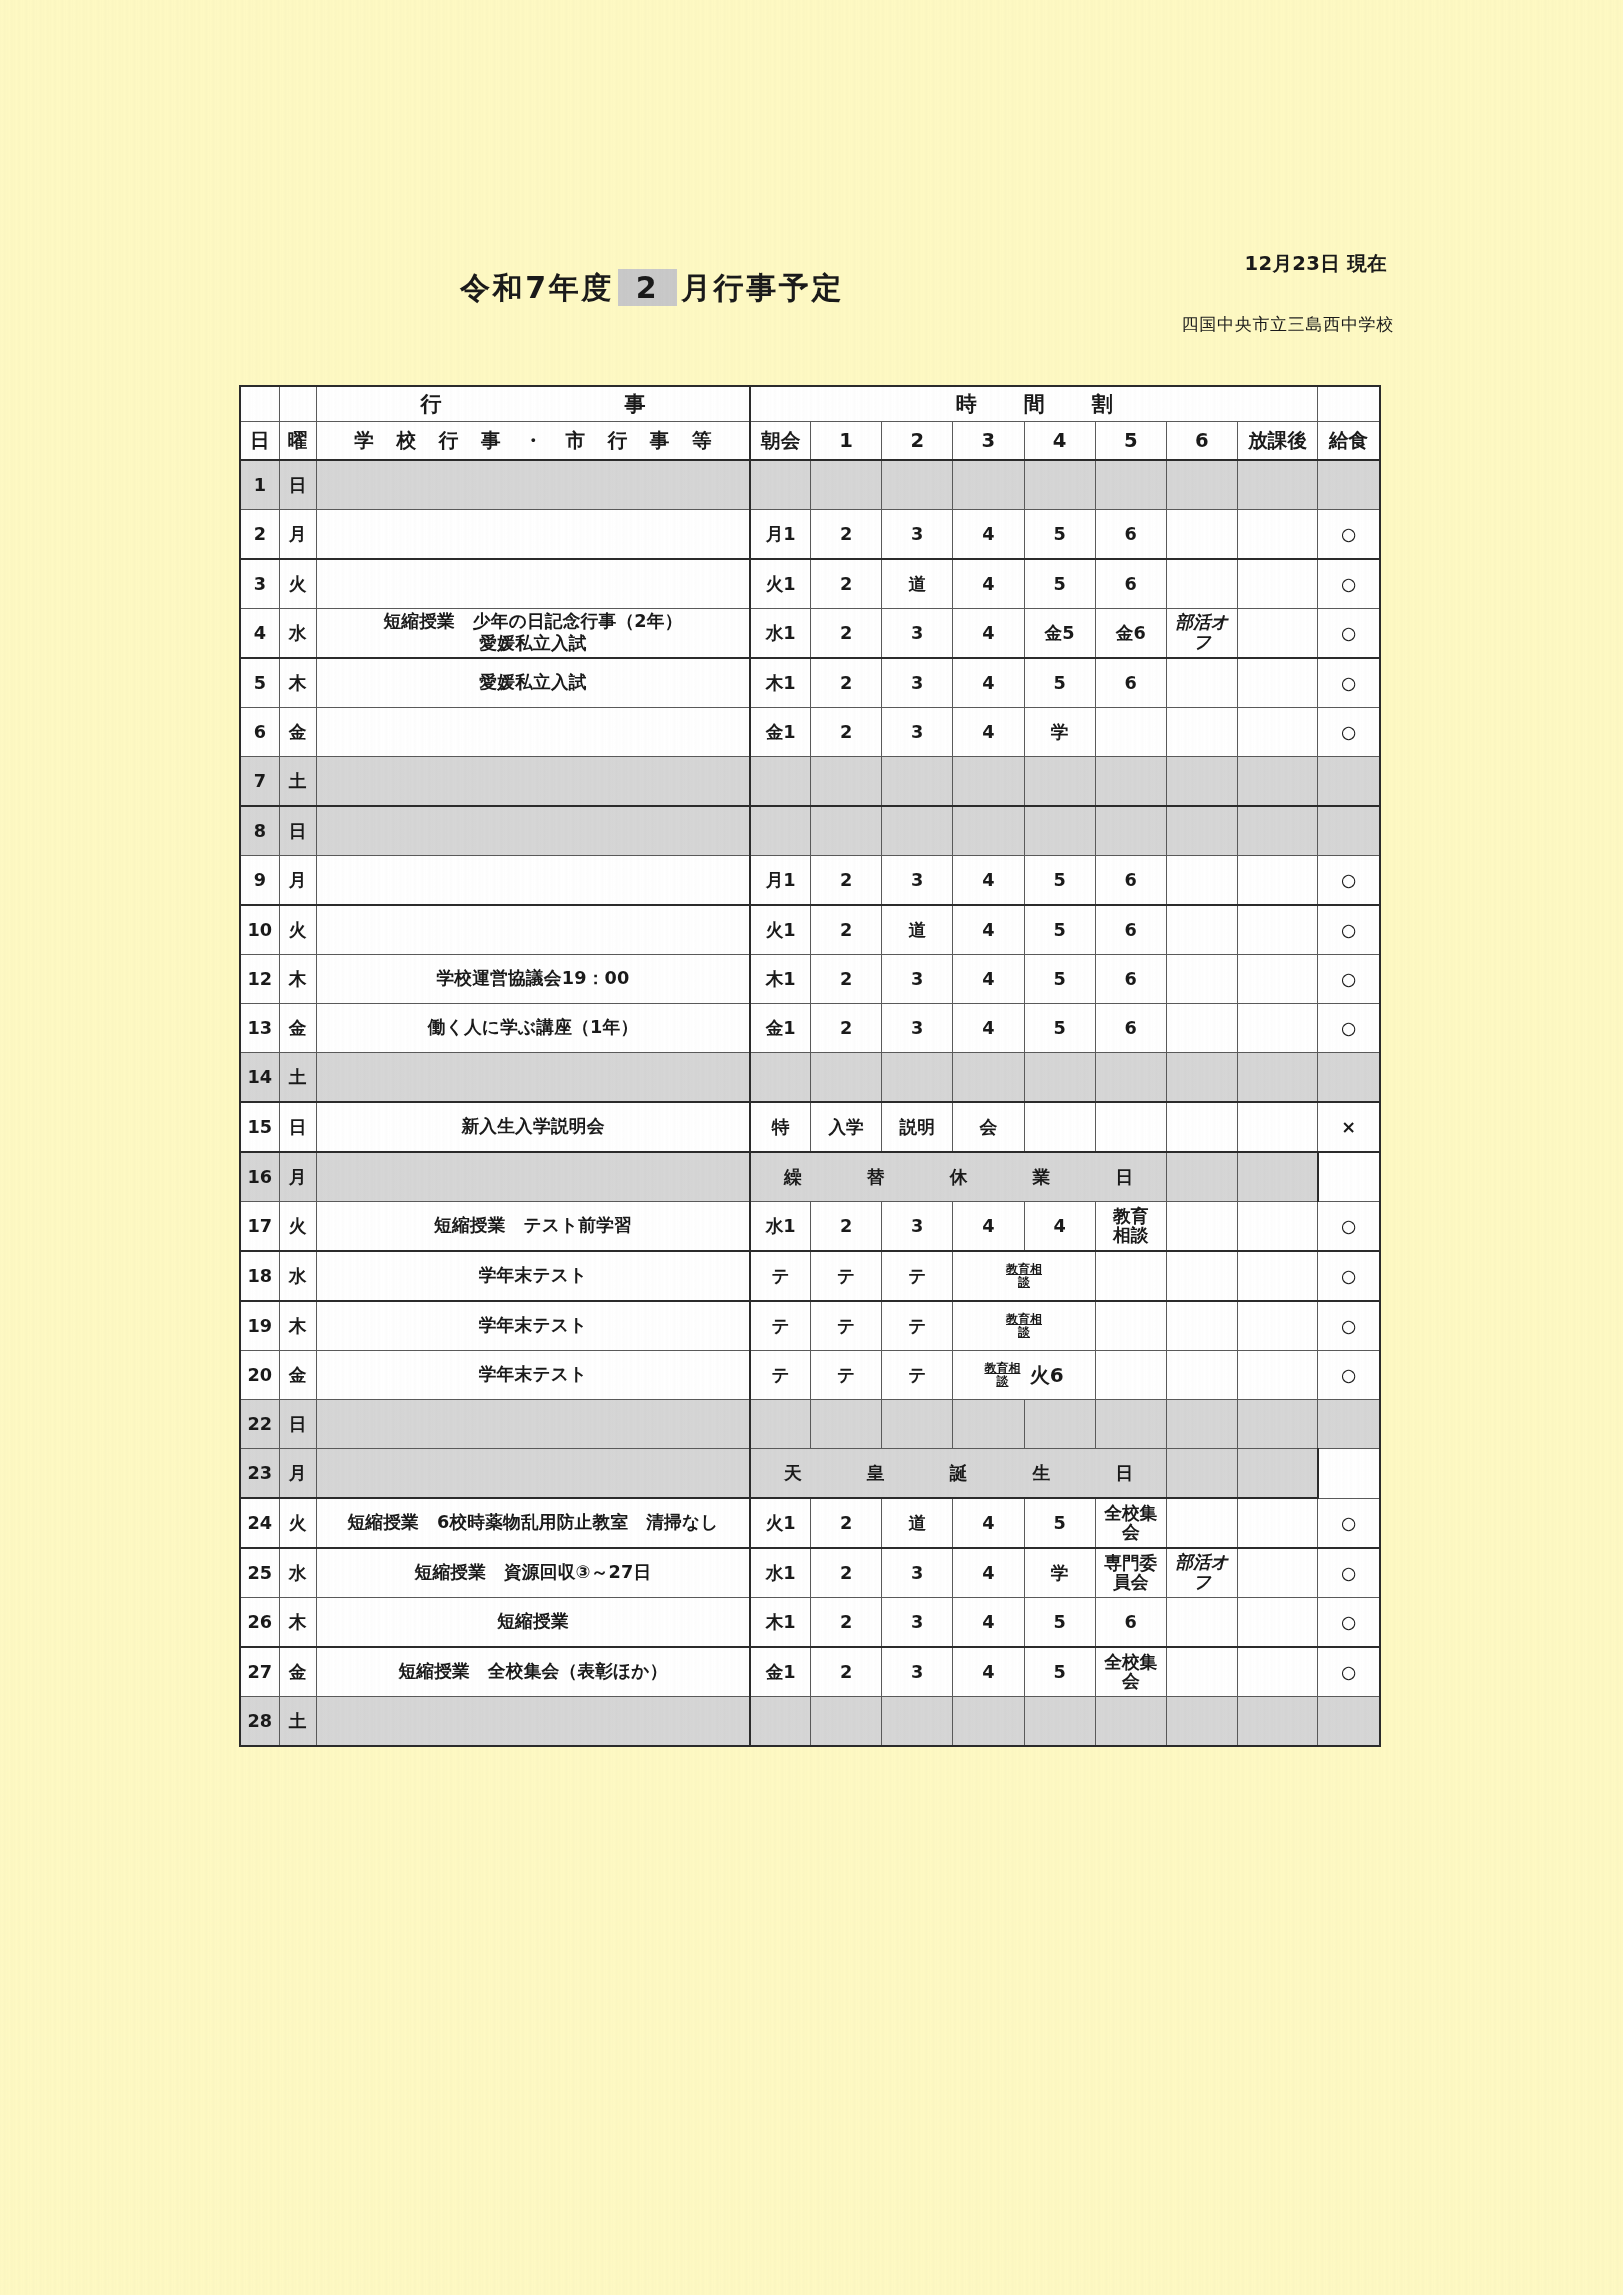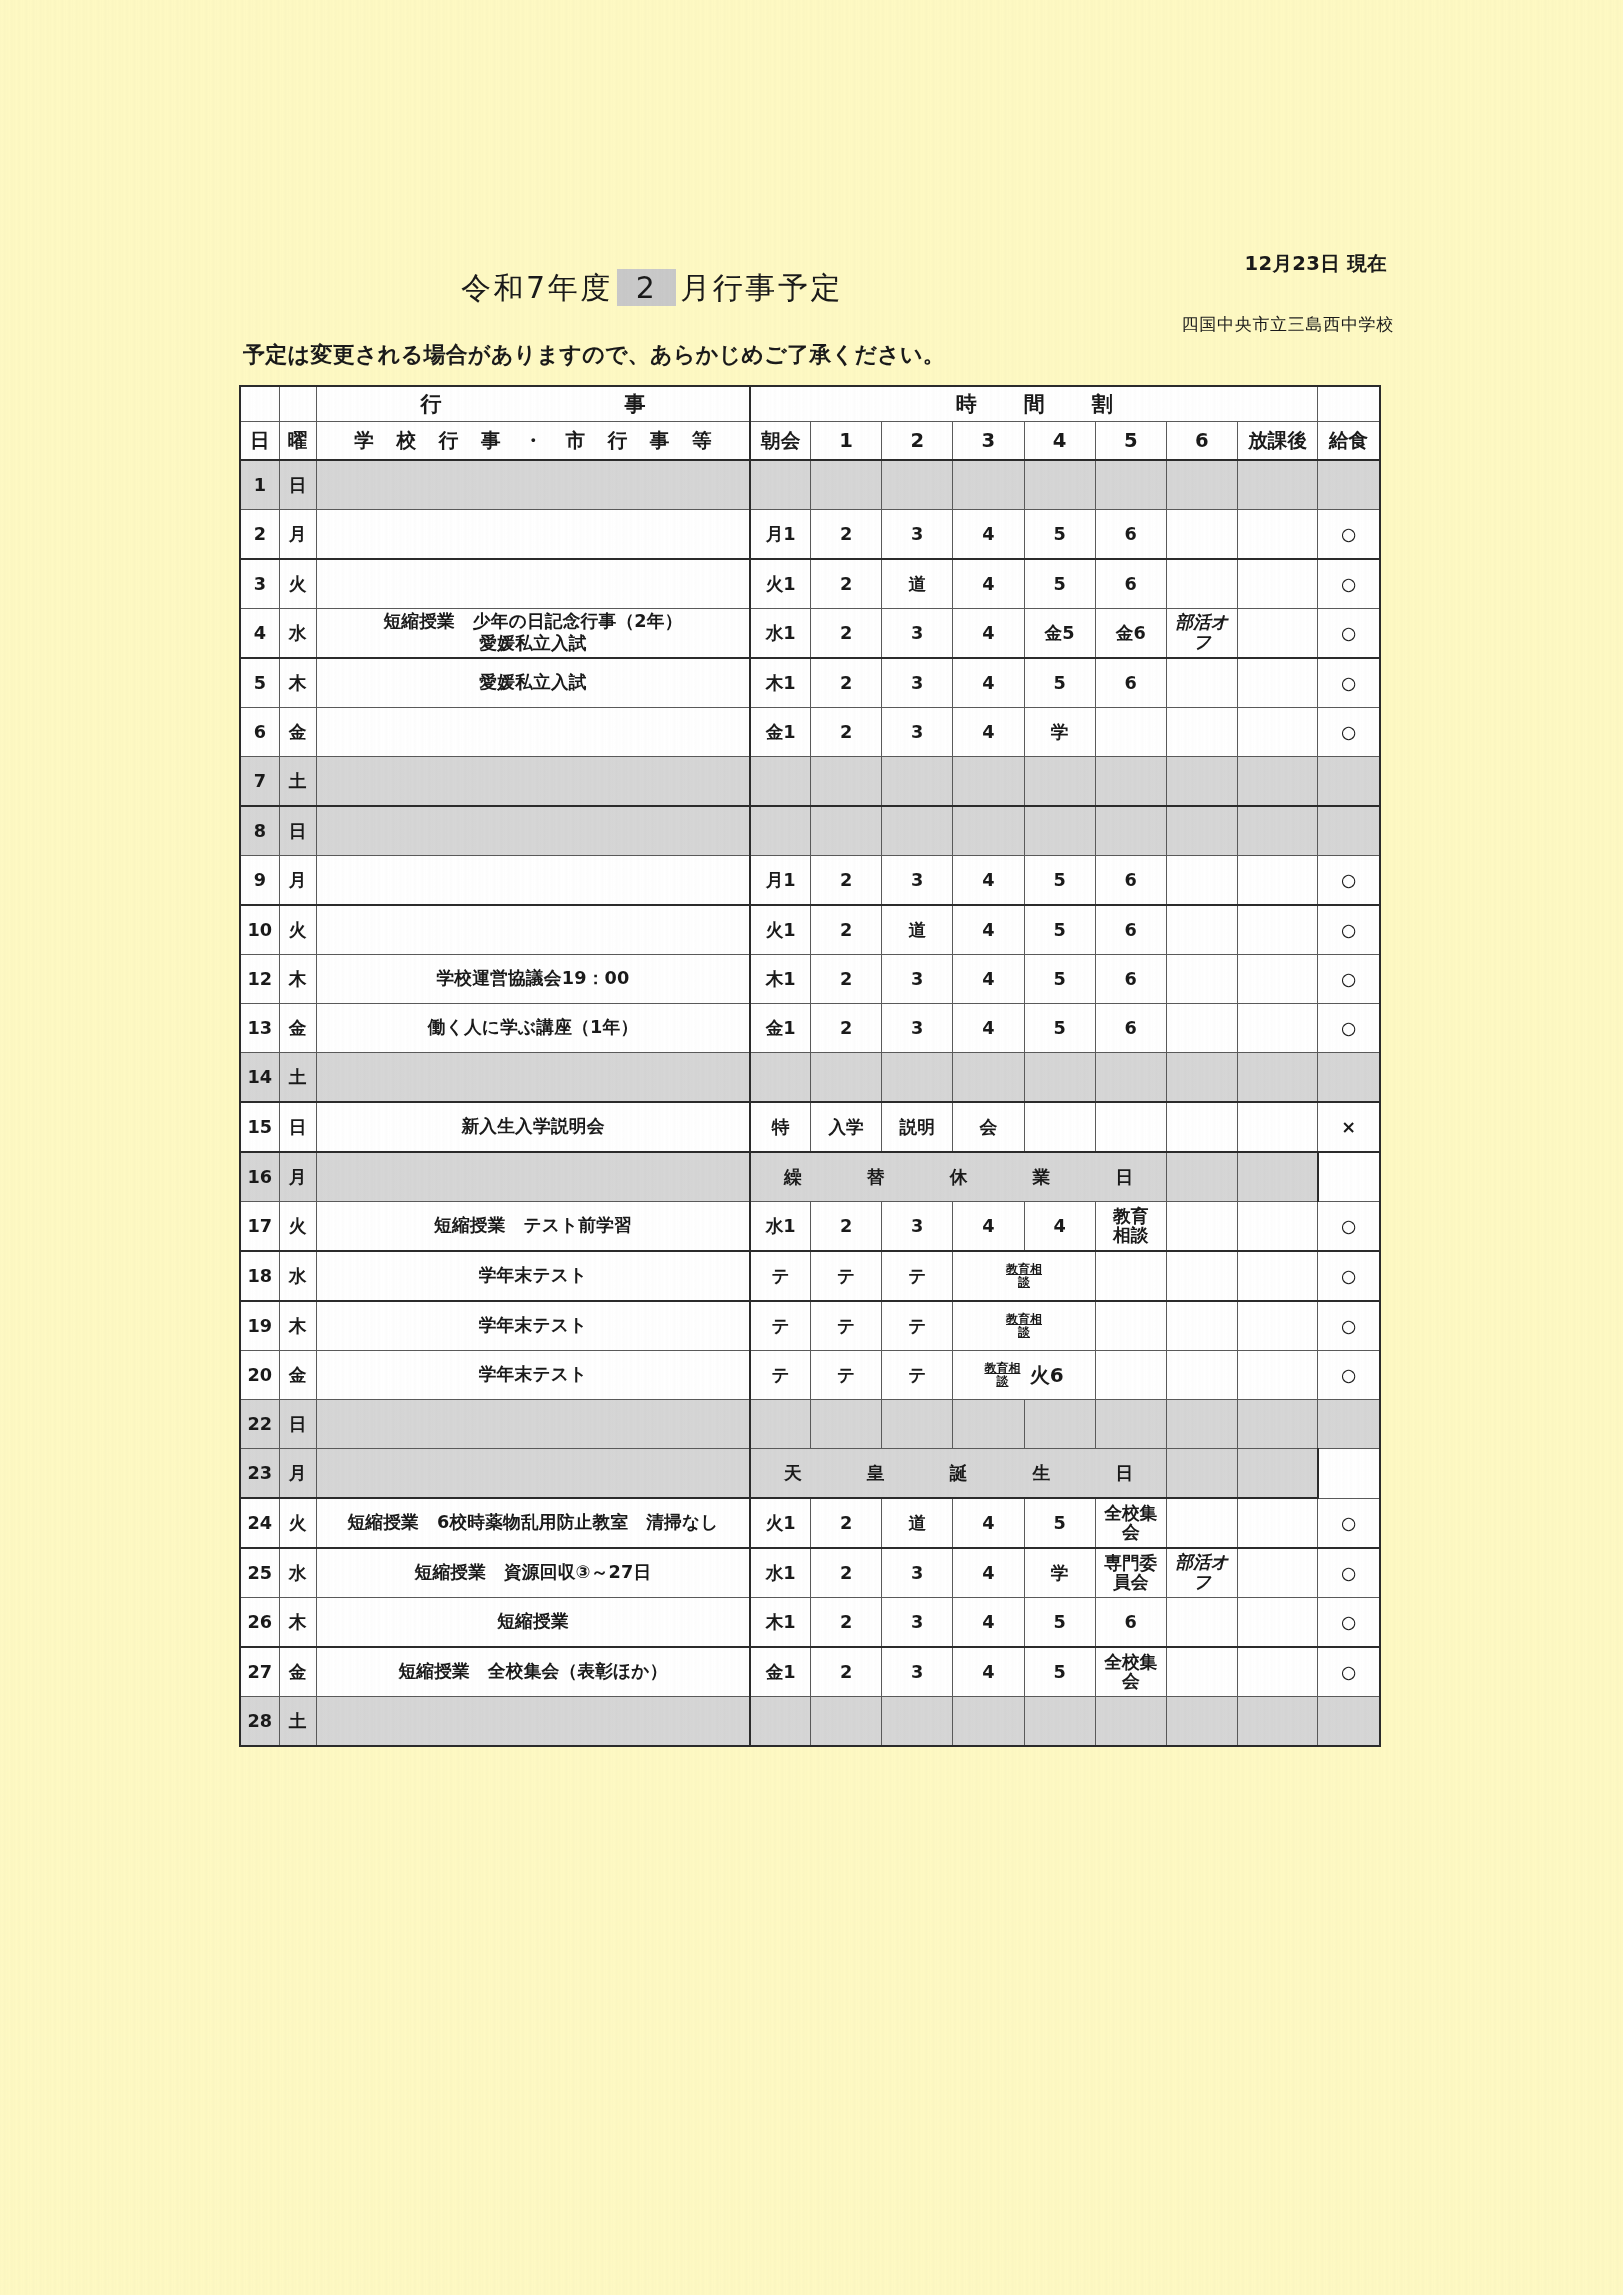--- a/index.html
+++ b/index.html
@@ -47,21 +47,21 @@
     font-weight: 600;
   }
   .doc-title {
     position: absolute;
     top: 268px;
     left: 0;
     width: 1304px;
     text-align: center;
     font-size: 30px;
     letter-spacing: 2.6px;
-    font-weight: 400;
+    font-weight: 700;
     white-space: nowrap;
   }
   .doc-title .month-box {
     display: inline-block;
     min-width: 41px;
     padding: 1.3px 9.2px;
     margin: 0 3.9px;
     background: #c9c9c9;
     text-align: center;
   }
@@ -185,21 +185,20 @@
 <div class="page">
 
   <div class="hdr-date">12月23日 現在</div>
 
   <div class="doc-title">
     <span>令和7年度</span><span class="month-box">2</span><span>月行事予定</span>
   </div>
 
   <div class="school-name">四国中央市立三島西中学校</div>
 
-  <div class="notice">予定は変更される場合がありますので、あらかじめご了承ください。</div>
 
   <div class="cal-wrap">
     <table class="cal">
       <colgroup>
         <col class="c-day">
           <col class="c-wd">
           <col class="c-event">
         <col class="c-asa">
         <col class="c-p">
           <col class="c-p">

